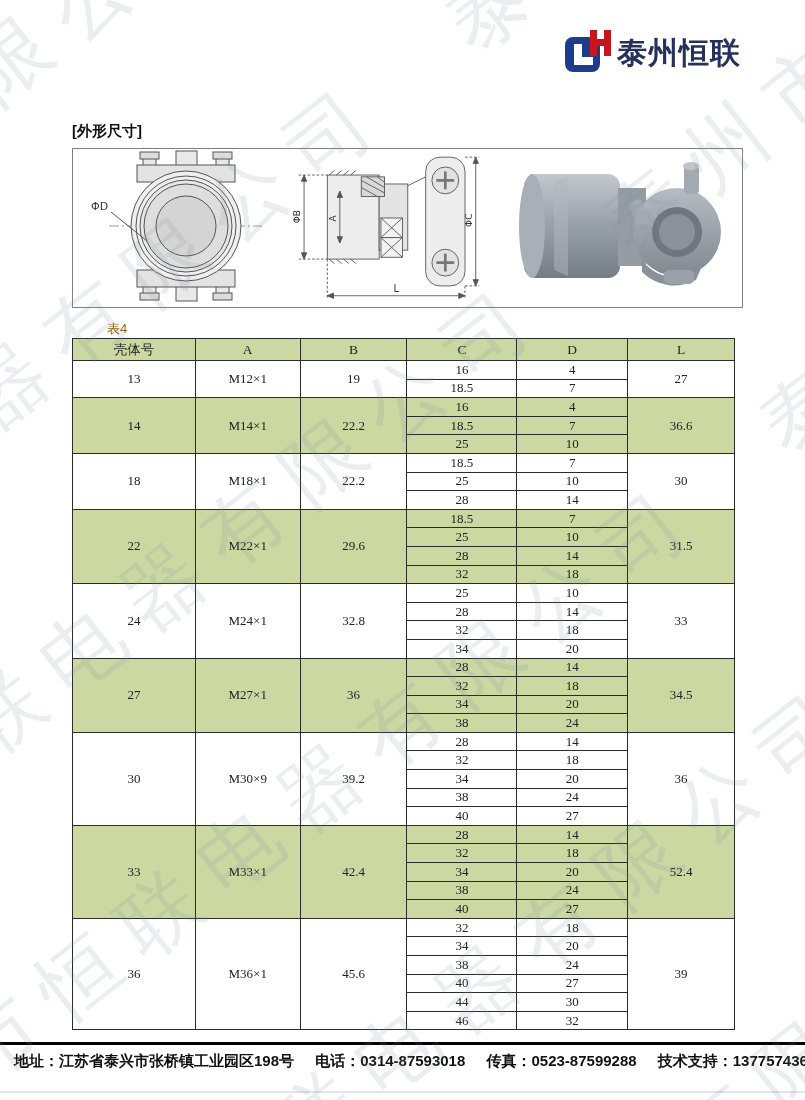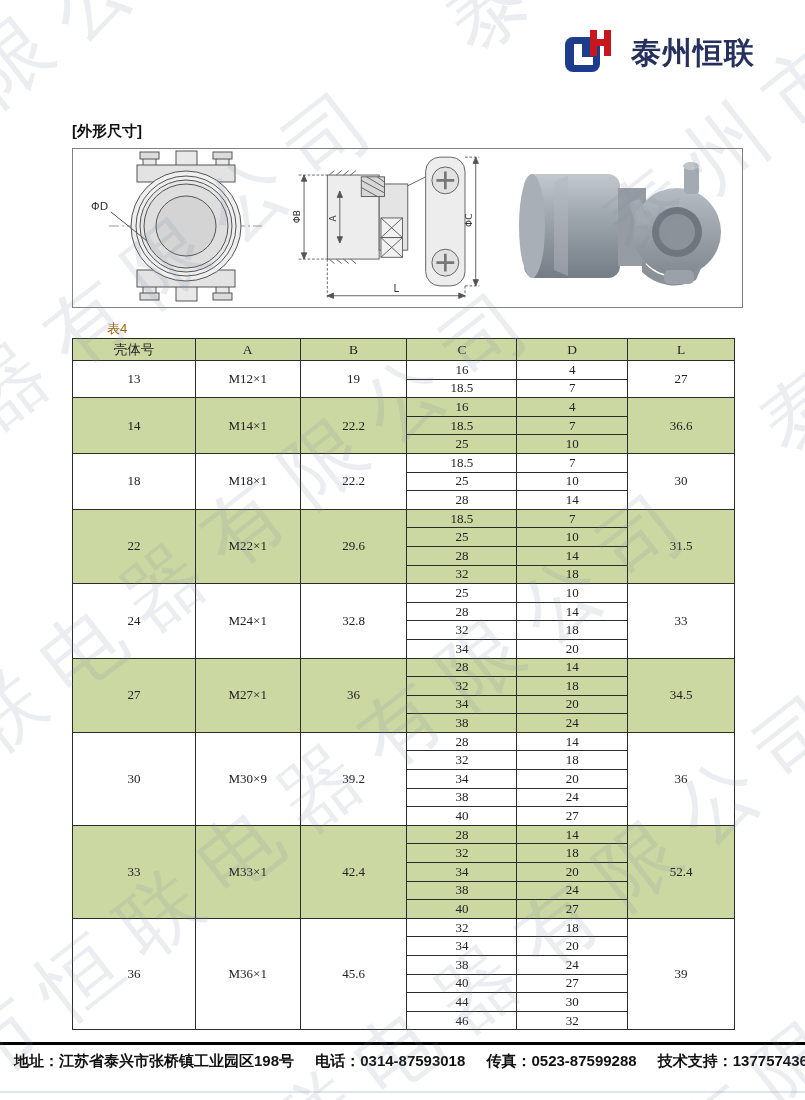--- a/index.html
+++ b/index.html
@@ -6,21 +6,21 @@
   .page{position:relative;width:805px;height:1100px;background:#ffffff;overflow:hidden;
         font-family:"Liberation Sans",sans-serif;color:#1a1a1a;}
 
   
   .watermark{position:absolute;left:-360px;top:-300px;width:1900px;height:1900px;
              transform:rotate(-38deg);opacity:.15;z-index:6;pointer-events:none;color:#7e8ea0;}
   .wm-line{font-size:80px;line-height:255px;white-space:nowrap;letter-spacing:22px;font-weight:400;}
 
   
   .slogan{position:absolute;left:34px;top:38px;font-size:25px;font-weight:bold;color:#151515;letter-spacing:1px;}
-  .logo{position:absolute;left:563px;top:28px;display:flex;align-items:center;gap:18px;}
+  .logo{position:absolute;left:563px;top:28px;display:flex;align-items:center;gap:4px;}
   .logo-name{font-size:30px;font-weight:bold;color:#25305f;letter-spacing:1px;}
 
   
   .section-label{position:absolute;left:72px;top:122px;font-size:15px;color:#111;font-weight:bold;}
   .drawing-box{position:absolute;left:72px;top:148px;width:671px;height:160px;border:1px solid #808080;
                display:flex;align-items:center;justify-content:space-between;padding:0 6px;box-sizing:border-box;background:#fff;}
 
   
   .table-caption{position:absolute;left:72px;top:320px;font-size:13px;color:#a16207;margin-left:35px;}
   table.dim{position:absolute;left:72px;top:338px;width:663px;border-collapse:collapse;

